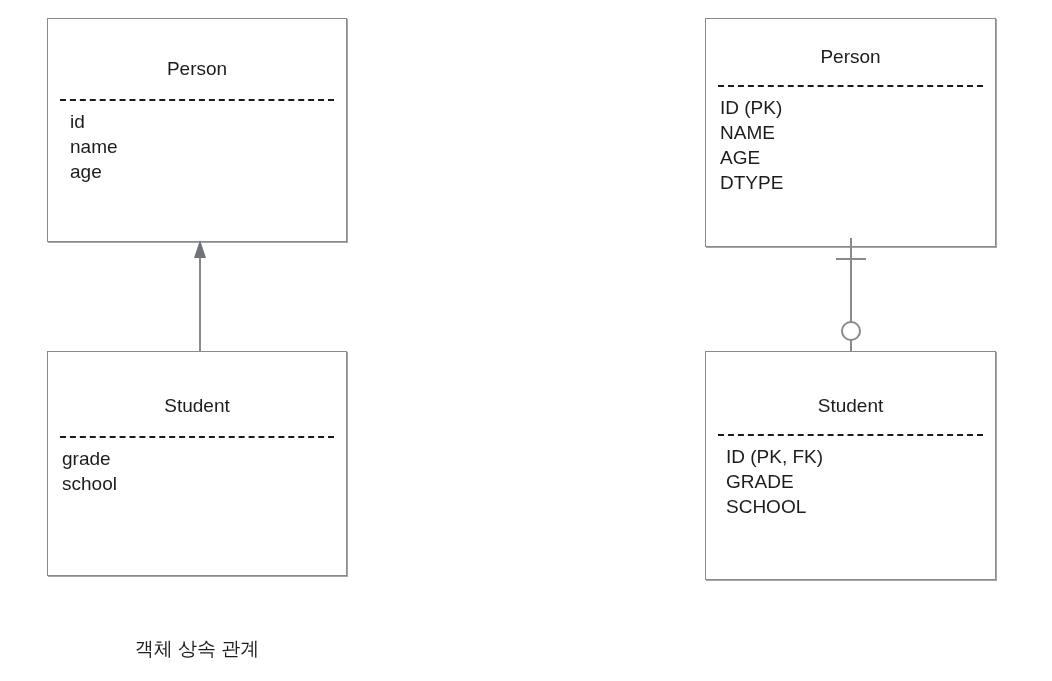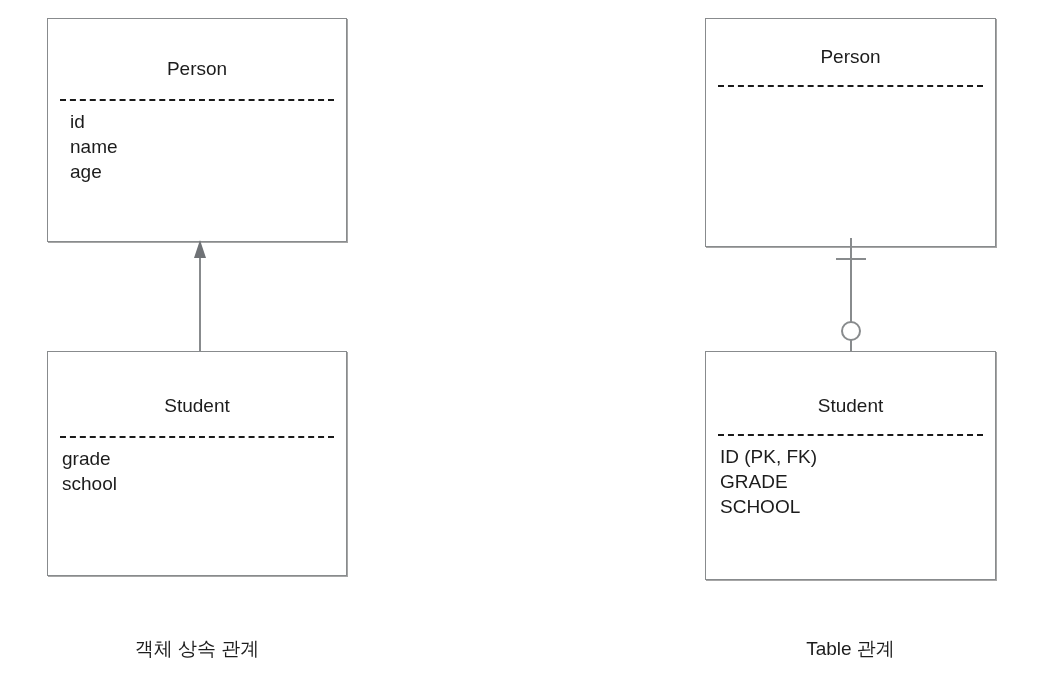--- a/index.html
+++ b/index.html
@@ -77,21 +77,21 @@
   #person-table .box-title { margin-top: 28px; }
   #person-table .box-sep   { margin: 19px 12px 0 12px; }
   #person-table .attr-list { margin: 8px 0 0 14px; }
 
   #student-table {
     left: 705px; top: 351px;
     width: 291px; height: 229px;
   }
   #student-table .box-title { margin-top: 44px; }
   #student-table .box-sep   { margin: 19px 12px 0 12px; }
-  #student-table .attr-list { margin: 8px 0 0 14px; }
+  #student-table .attr-list { margin: 8px 0 0 20px; }
 
   
   .connector {
     position: absolute;
     overflow: visible;
   }
   #inheritance-connector {
     left: 150px; top: 230px;
     width: 100px; height: 130px;
   }
@@ -140,33 +140,38 @@
       <li>grade</li>
       <li>school</li>
     </ul>
   </div>
 
   <div class="caption" id="caption-left">객체 상속 관계</div>
 
   <div class="box" id="person-table">
     <div class="box-title">Person</div>
     <div class="box-sep"></div>
+    <ul class="attr-list">
+      <li>ID (PK)</li>
+      <li>NAME</li>
+      <li>AGE</li>
+      <li>DTYPE</li>
+    </ul>
   </div>
 
   <svg class="connector" id="relationship-connector" viewBox="0 0 102 120" width="102" height="120">
     <line x1="51" y1="0" x2="51" y2="120" stroke="#888b8d" stroke-width="2"></line>
     <line x1="36" y1="21" x2="66" y2="21" stroke="#888b8d" stroke-width="2"></line>
     <circle cx="51" cy="93" r="9" fill="#ffffff" stroke="#888b8d" stroke-width="2"></circle>
   </svg>
 
   <div class="box" id="student-table">
     <div class="box-title">Student</div>
     <div class="box-sep"></div>
     <ul class="attr-list">
       <li>ID (PK, FK)</li>
       <li>GRADE</li>
       <li>SCHOOL</li>
     </ul>
   </div>
 
-  <div class="caption" id="caption-right">Table 관계</div>
 
 </div>
 
 </body></html>

